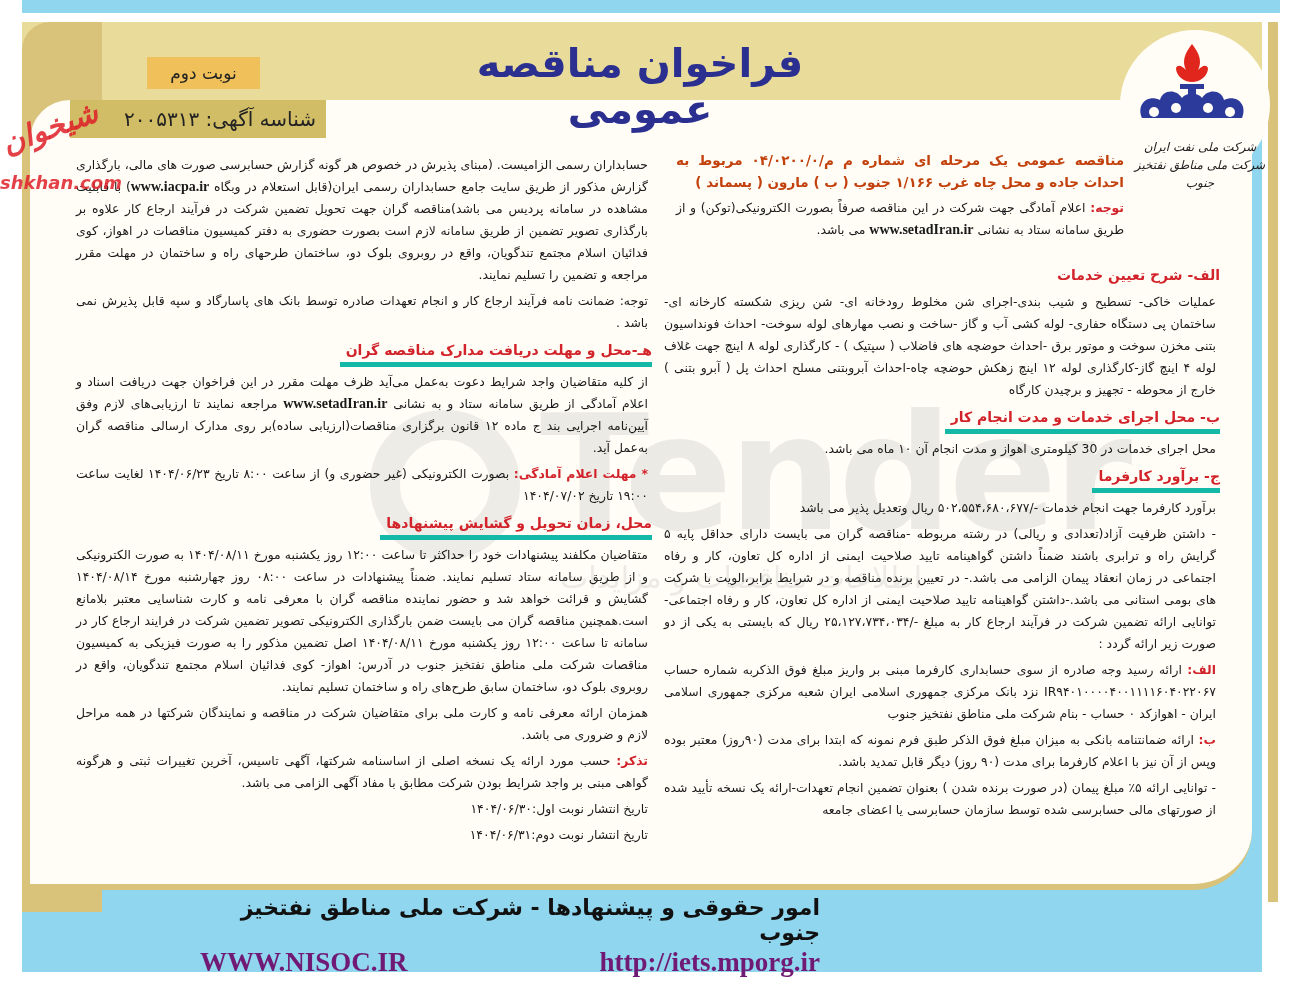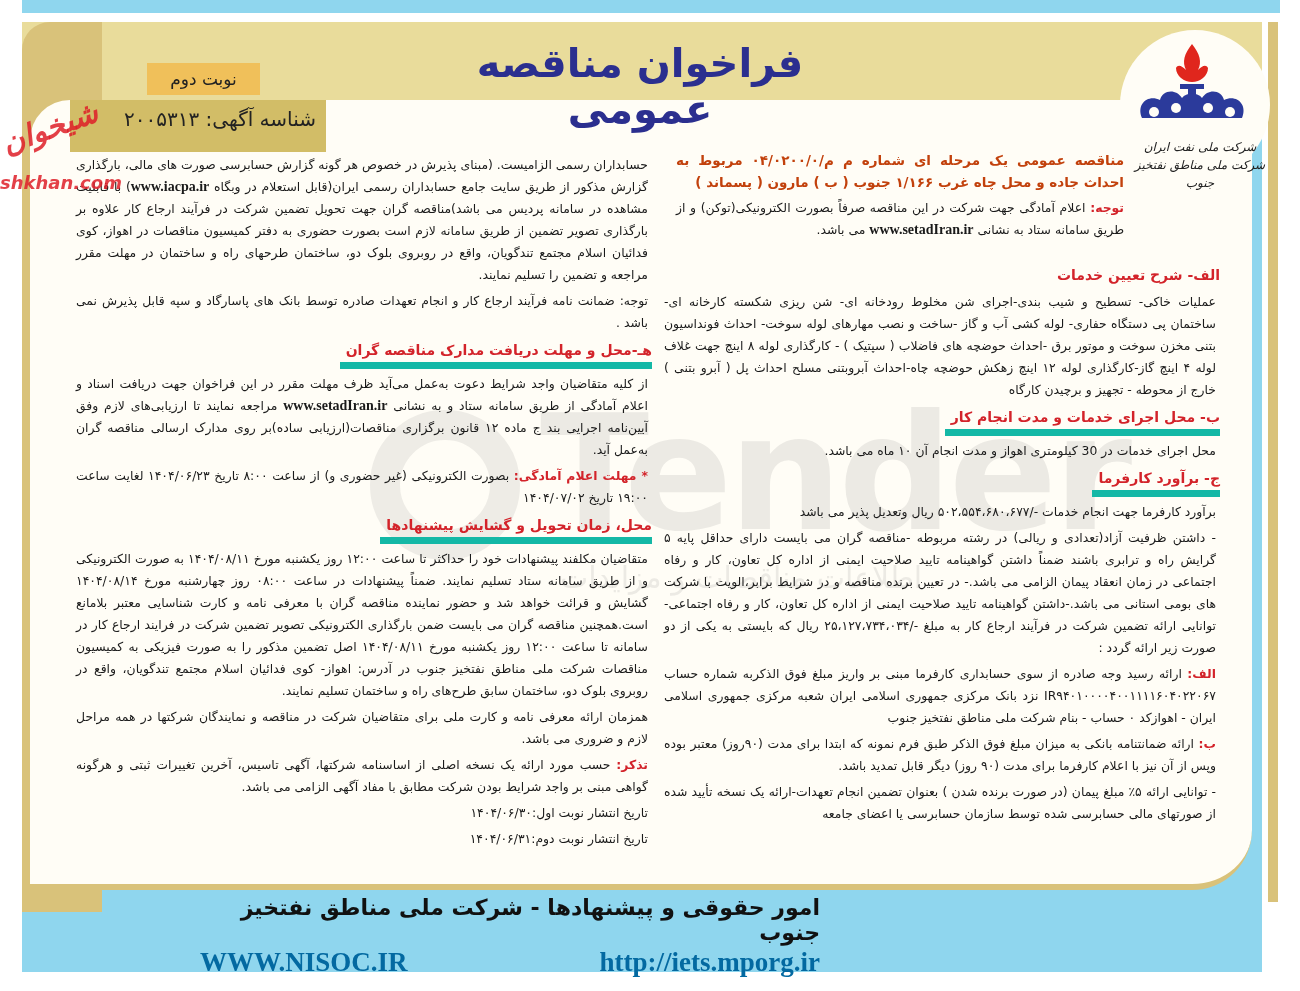--- a/index.html
+++ b/index.html
@@ -12,57 +12,57 @@
   .ribbon { position: absolute; left: 22px; top: 22px; width: 1240px; height: 100px; background: #e9dc9b; border-radius: 0 0 0 0; }
   .gold-left { position: absolute; left: 22px; top: 22px; width: 80px; height: 890px; background: #d9c27a; border-radius: 28px 0 0 0; }
   .gold-right { position: absolute; right: 22px; top: 22px; width: 10px; height: 880px; background: #d9c27a; }
   .paper { position: absolute; left: 30px; top: 100px; width: 1222px; height: 790px; background: #fffdf6; border-radius: 40px 0 60px 0; border-bottom: 6px solid #d9c27a; }
   .logo-circle { position: absolute; left: 1120px; top: 30px; width: 150px; height: 150px; border-radius: 50%; background: #fffdf6; }
 
   .title { position: absolute; left: 400px; top: 40px; width: 480px; text-align: center; direction: rtl;
            font-family: "DejaVu Sans", sans-serif; font-weight: bold; font-size: 40px; color: #2b2f8f; }
 
   .badge-turn { position: absolute; left: 147px; top: 57px; width: 113px; height: 32px; background: #f0c05a; direction: rtl;
-                text-align: center; font-size: 17px; line-height: 32px; color: #222; margin-top: 6px; }
-  .badge-id { position: absolute; left: 70px; top: 100px; width: 256px; height: 52px; background: #d2bd67; direction: rtl;
+                text-align: center; font-size: 17px; line-height: 32px; color: #222; }
+  .badge-id { position: absolute; left: 70px; top: 100px; width: 256px; height: 38px; background: #d2bd67; direction: rtl;
               text-align: right; padding-right: 10px; font-size: 20px; line-height: 38px; color: #222; }
 
   
   .logo { position: absolute; left: 1132px; top: 40px; width: 120px; height: 90px; }
   .logo-text { position: absolute; left: 1130px; top: 138px; width: 140px; direction: rtl; text-align: center;
                font-family: "DejaVu Serif", serif; font-style: italic; font-size: 12px; line-height: 18px; color: #222; }
 
   
   .col { position: absolute; direction: rtl; text-align: justify; font-size: 12.4px; line-height: 22px; }
   .col-right { left: 672px; top: 145px; width: 456px; }
   .col-left { left: 72px; top: 150px; width: 580px; }
 
   .lead { color: #c2410c; font-weight: bold; font-size: 13.5px; line-height: 22px; }
   .note-label { color: #d3232a; font-weight: bold; }
-  .section-h { color: #d3232a; font-weight: bold; font-size: 14px; line-height: 24px; border-bottom: 7px solid #14b8a6; display: inline-block; padding-left: 6px; }
+  .section-h { color: #d3232a; font-weight: bold; font-size: 14px; line-height: 24px; border-bottom: 5px solid #14b8a6; display: inline-block; padding-left: 6px; }
   .section-wrap { border-bottom: 1px solid #d3232a; }
   .section-wrap .section-h { border: none; }
   .latin { direction: ltr; unicode-bidi: embed; font-family: "Liberation Serif", serif; font-weight: bold; font-size: 14px; }
   p { margin: 4px; }
 
   
   .wm-tender { position: absolute; left: 540px; top: 380px; font-family: "DejaVu Sans", sans-serif; font-weight: bold;
                font-size: 160px; color: rgba(150,150,150,0.18); letter-spacing: -4px; }
   .wm-circle { position: absolute; left: 370px; top: 410px; width: 150px; height: 150px; border-radius: 50%;
                border: 30px solid rgba(150,150,150,0.16); }
   .wm-sub { position: absolute; left: 560px; top: 560px; direction: rtl; font-size: 30px; color: rgba(150,150,150,0.18); text-align: center; }
   .wm-red { position: absolute; left: 0px; top: 110px; color: rgba(222,30,40,0.85); font-family: "DejaVu Serif", serif;
             font-style: italic; font-size: 30px; font-weight: bold; transform: rotate(-20deg); direction: rtl; }
   .wm-red-url { position: absolute; left: 0px; top: 172px; color: rgba(222,30,40,0.85); font-size: 18px; font-weight: bold; font-style: italic; }
 
   
   .footer { position: absolute; left: 200px; top: 895px; width: 620px; height: 80px; direction: rtl; }
   .footer-title { font-family: "DejaVu Sans", sans-serif; font-weight: bold; font-size: 22px; color: #111; text-align: right; }
   .footer-links { display: flex; justify-content: space-between; direction: ltr; margin-top: 2px; }
-  .footer-links span { font-family: "Liberation Serif", serif; font-weight: bold; font-size: 27px; color: #0369a1; text-align: right; }
+  .footer-links span { font-family: "Liberation Serif", serif; font-weight: bold; font-size: 27px; color: #701a75; text-align: right; }
 </style>
 </head>
 <body>
 
 <div class="top-band"></div>
 <div class="frame"></div>
 <div class="ribbon"></div>
 <div class="gold-left"></div>
 <div class="gold-right"></div>
 <div class="paper"></div>

